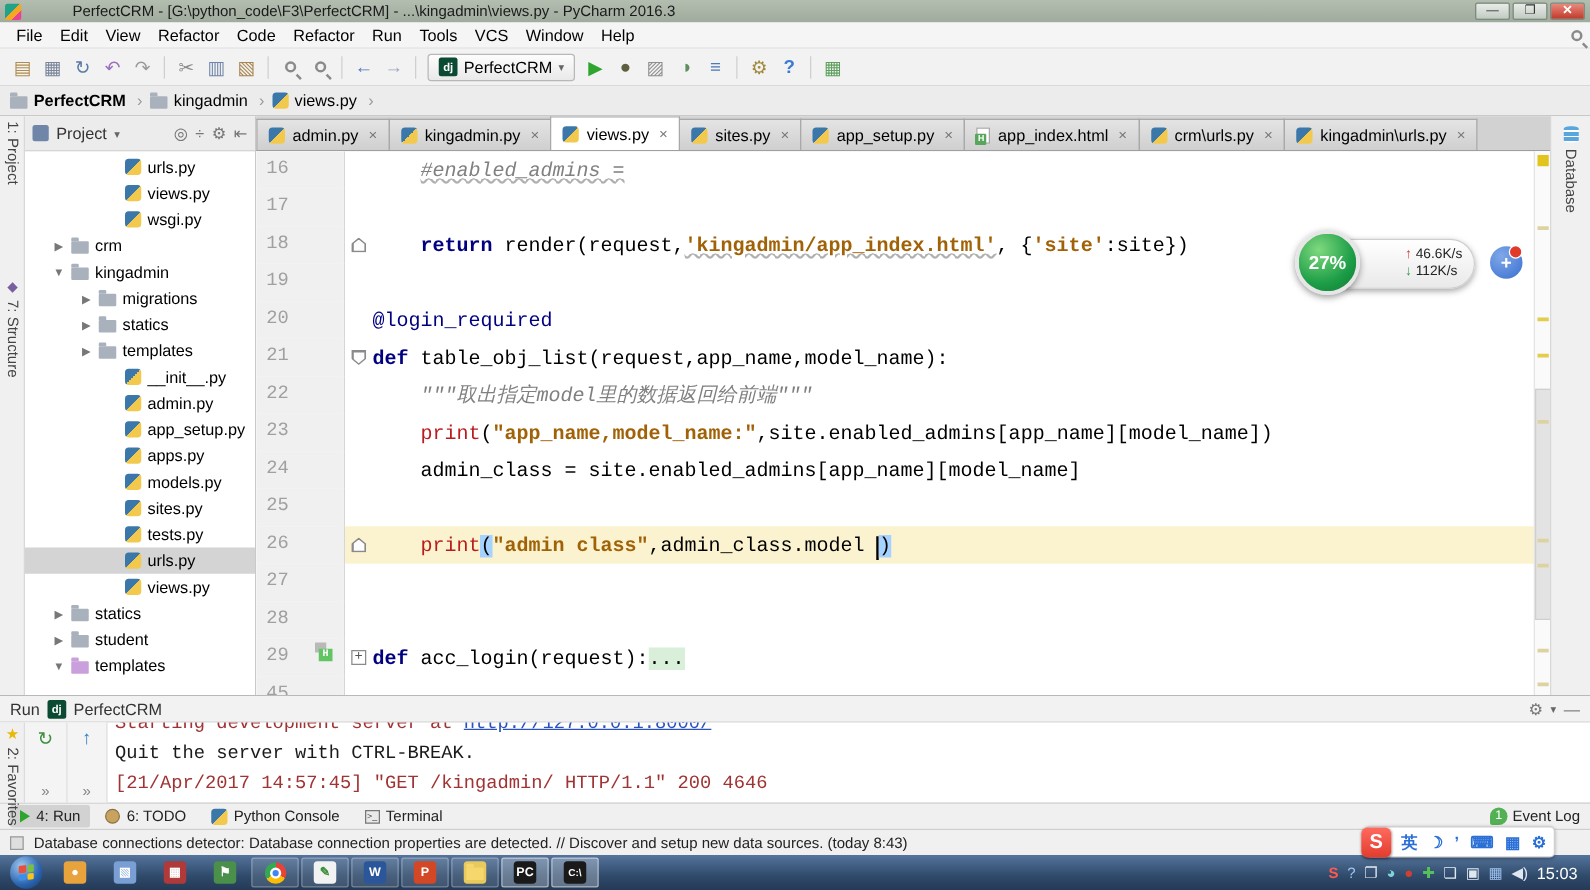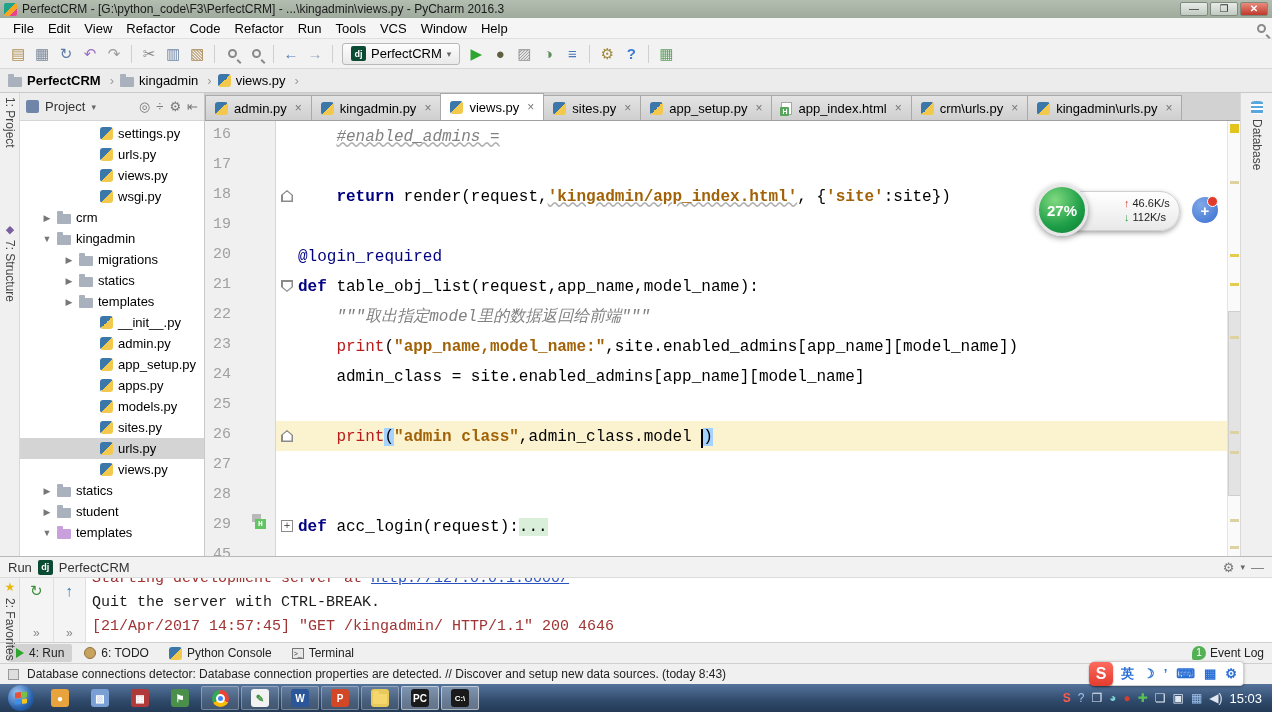--- a/index.html
+++ b/index.html
@@ -5,21 +5,21 @@
   html,body{margin:0;padding:0;background:#888;}
   *{box-sizing:border-box;}
   .screen{position:relative;width:1272px;height:712px;background:#fff;overflow:hidden;
           font-family:"Liberation Sans",sans-serif;font-size:13px;color:#000;}
 
   
   .titlebar{height:18px;background:linear-gradient(#b3bdb0,#9fab9d);display:flex;align-items:center;
             padding:0 4px;font-size:12px;color:#1a1a1a;}
   .titlebar .applogo{width:13px;height:13px;border-radius:2px;margin-right:5px;flex:none;
             background:linear-gradient(135deg,#21a38a 0 45%,#f5a623 45% 70%,#e84393 70% 100%);}
-  .titlebar .title{flex:1;white-space:nowrap;overflow:hidden;}
+  .titlebar .title{flex:1;white-space:nowrap;overflow:hidden;margin-left:36px;}
   .wctl{display:flex;gap:2px;}
   .wbtn{width:28px;height:14px;border:1px solid #7d8a7d;border-radius:2px;background:linear-gradient(#e8ece8,#c2cac2);
         font-size:10px;line-height:12px;text-align:center;color:#333;}
   .wbtn.close{background:linear-gradient(#e98b7d,#c0392b);color:#fff;font-weight:bold;}
 
   
   .menubar{height:21px;background:#f5f5f5;display:flex;align-items:center;padding:0 6px;border-bottom:1px solid #e0e0e0;}
   .menubar .mitem{padding:2px 7px;}
   .menubar .sp{flex:1;}
   .mag{width:9px;height:9px;border:2px solid #8a8a8a;border-radius:50%;position:relative;display:inline-block;}
@@ -288,24 +288,20 @@
         <span class="caret">▾</span>
         <span style="flex:1"></span>
         <span class="g">◎</span>
         <span class="g">÷</span>
         <span class="g">⚙</span>
         <span class="g">⇤</span>
       </div>
       <div class="ptree">
           <div class="trow" style="padding-left: 80px;">
             <span class="ic-py"></span>
-            <span>settings.py</span>
-          </div>
-          <div class="trow" style="padding-left: 80px;">
-            <span class="ic-py"></span>
             <span>urls.py</span>
           </div>
           <div class="trow" style="padding-left: 80px;">
             <span class="ic-py"></span>
             <span>views.py</span>
           </div>
           <div class="trow" style="padding-left: 80px;">
             <span class="ic-py"></span>
             <span>wsgi.py</span>
           </div>
@@ -350,20 +346,24 @@
             <span class="ic-py"></span>
             <span>apps.py</span>
           </div>
           <div class="trow" style="padding-left: 80px;">
             <span class="ic-py"></span>
             <span>models.py</span>
           </div>
           <div class="trow" style="padding-left: 80px;">
             <span class="ic-py"></span>
             <span>sites.py</span>
+          </div>
+          <div class="trow" style="padding-left: 80px;">
+            <span class="ic-py"></span>
+            <span>tests.py</span>
           </div>
           <div class="trow sel" style="padding-left: 80px;">
             <span class="ic-py"></span>
             <span>urls.py</span>
           </div>
           <div class="trow" style="padding-left: 80px;">
             <span class="ic-py"></span>
             <span>views.py</span>
           </div>
           <div class="trow" style="padding-left: 22px;">

